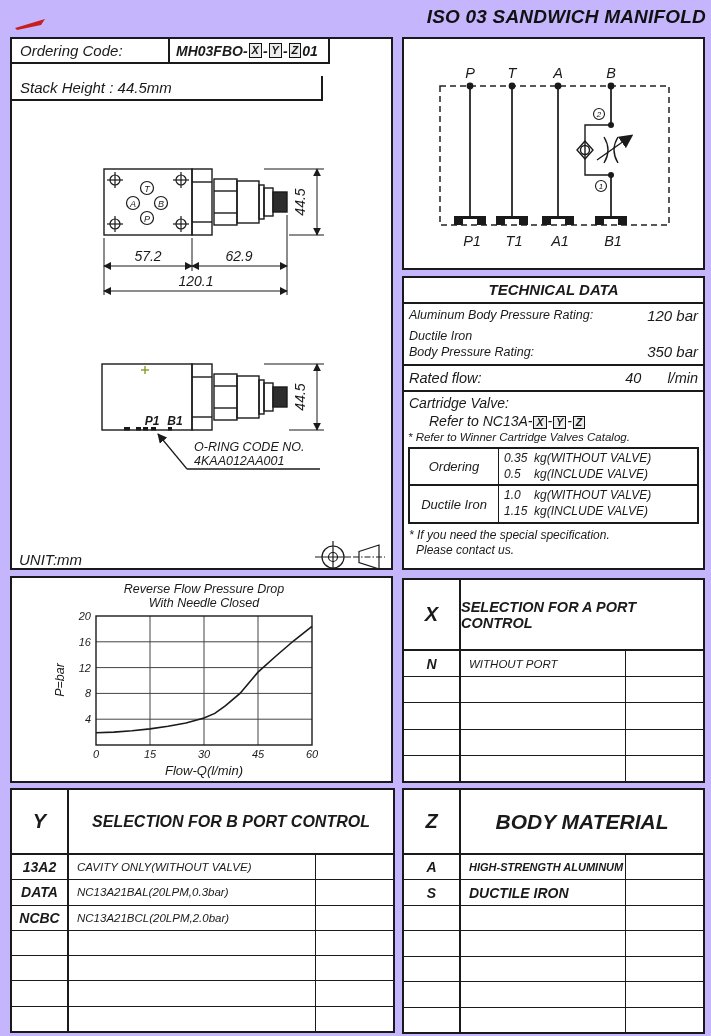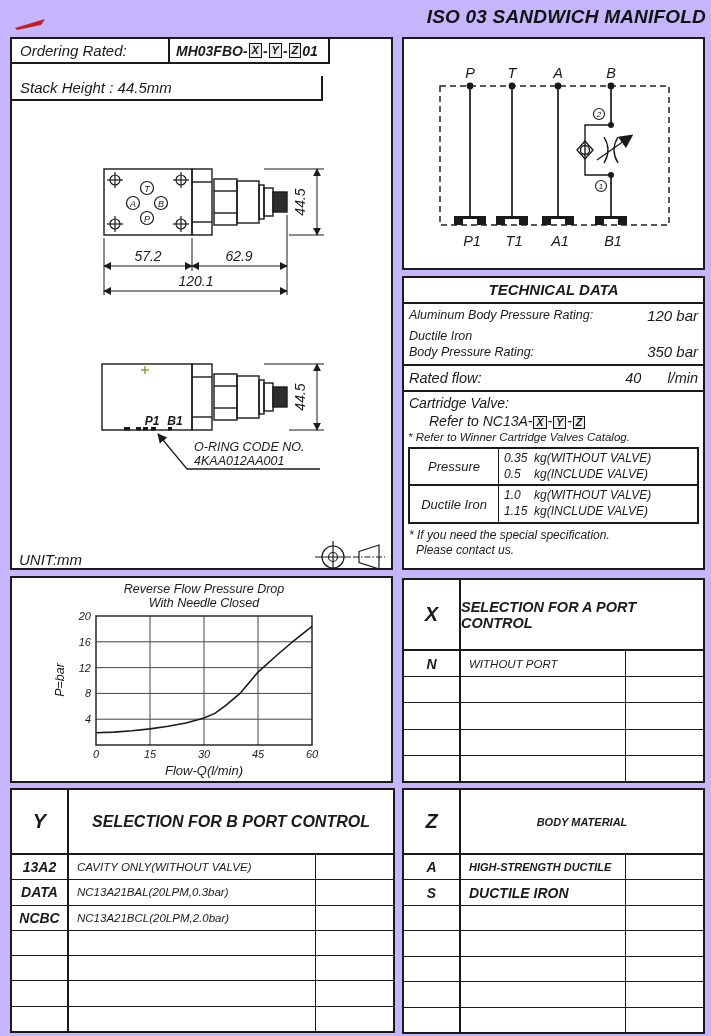--- a/index.html
+++ b/index.html
@@ -69,21 +69,21 @@
 
 <div class="sheet">
 
   <svg class="abs" style="left:14px;top:18px" width="34" height="14" viewBox="0 0 34 14">
     <path d="M1,10 L31,1 L27,7 L3,12 Z" fill="#c81e1e"></path>
   </svg>
 
   <div class="doc-title">ISO 03 SANDWICH MANIFOLD</div>
 
   <div class="oc-row">
-    <div class="oc-label">Ordering Rated:</div>
+    <div class="oc-label">Ordering Code:</div>
     <div class="oc-code">
       <span>MH03FBO-</span>
         <span class="codebox">X</span>
         <span>-</span>
         <span class="codebox">Y</span>
         <span>-</span>
         <span class="codebox">Z</span>
         <span>01</span>
     </div>
   </div>
@@ -283,21 +283,21 @@
       <div class="rf-unit">l/min</div>
     </div>
     <div class="td-sep" style="margin-top:0"></div>
     <div class="cart">
       <div>Cartridge Valve:</div>
       <div class="cart-ref"><span>Refer to NC13A-</span><span class="codebox">X</span><span>-</span><span class="codebox">Y</span><span>-</span><span class="codebox">Z</span></div>
     </div>
     <div class="cart-note">* Refer to Winner Cartridge Valves Catalog.</div>
     <div class="wt">
       <div class="wt-row">
-        <div class="wt-mat">Pressure</div>
+        <div class="wt-mat">Ordering</div>
         <div class="wt-vals">
           <div><span class="v">0.35</span><span>kg(WITHOUT VALVE)</span></div>
           <div><span class="v">0.5</span><span>kg(INCLUDE VALVE)</span></div>
         </div>
       </div>
       <div class="wt-row">
         <div class="wt-mat">Ductile Iron</div>
         <div class="wt-vals">
           <div><span class="v">1.0</span><span>kg(WITHOUT VALVE)</span></div>
           <div><span class="v">1.15</span><span>kg(INCLUDE VALVE)</span></div>
@@ -410,25 +410,25 @@
     <div class="sel-row">
         <div class="cell-code"></div>
         <div class="cell-desc"></div>
         <div class="cell-extra"></div>
       </div>
   </div>
 
   <div class="sel-table" style="left:402px;top:788px;width:303px;height:246px">
     <div class="sel-head" style="height:63px">
       <div class="head-code">Z</div>
-      <div class="head-title" style="font-size:11px">BODY MATERIAL</div>
+      <div class="head-title" style="font-size:21px">BODY MATERIAL</div>
     </div>
     <div class="sel-row">
       <div class="cell-code">A</div>
-      <div class="cell-desc" style="font-weight:bold;font-size:11px">HIGH-STRENGTH DUCTILE</div>
+      <div class="cell-desc" style="font-weight:bold;font-size:11px">HIGH-STRENGTH ALUMINUM</div>
       <div class="cell-extra"></div>
     </div>
     <div class="sel-row">
       <div class="cell-code">S</div>
       <div class="cell-desc" style="font-weight:bold;font-size:14px">DUCTILE IRON</div>
       <div class="cell-extra"></div>
     </div>
     <div class="sel-row">
         <div class="cell-code"></div>
         <div class="cell-desc"></div>

